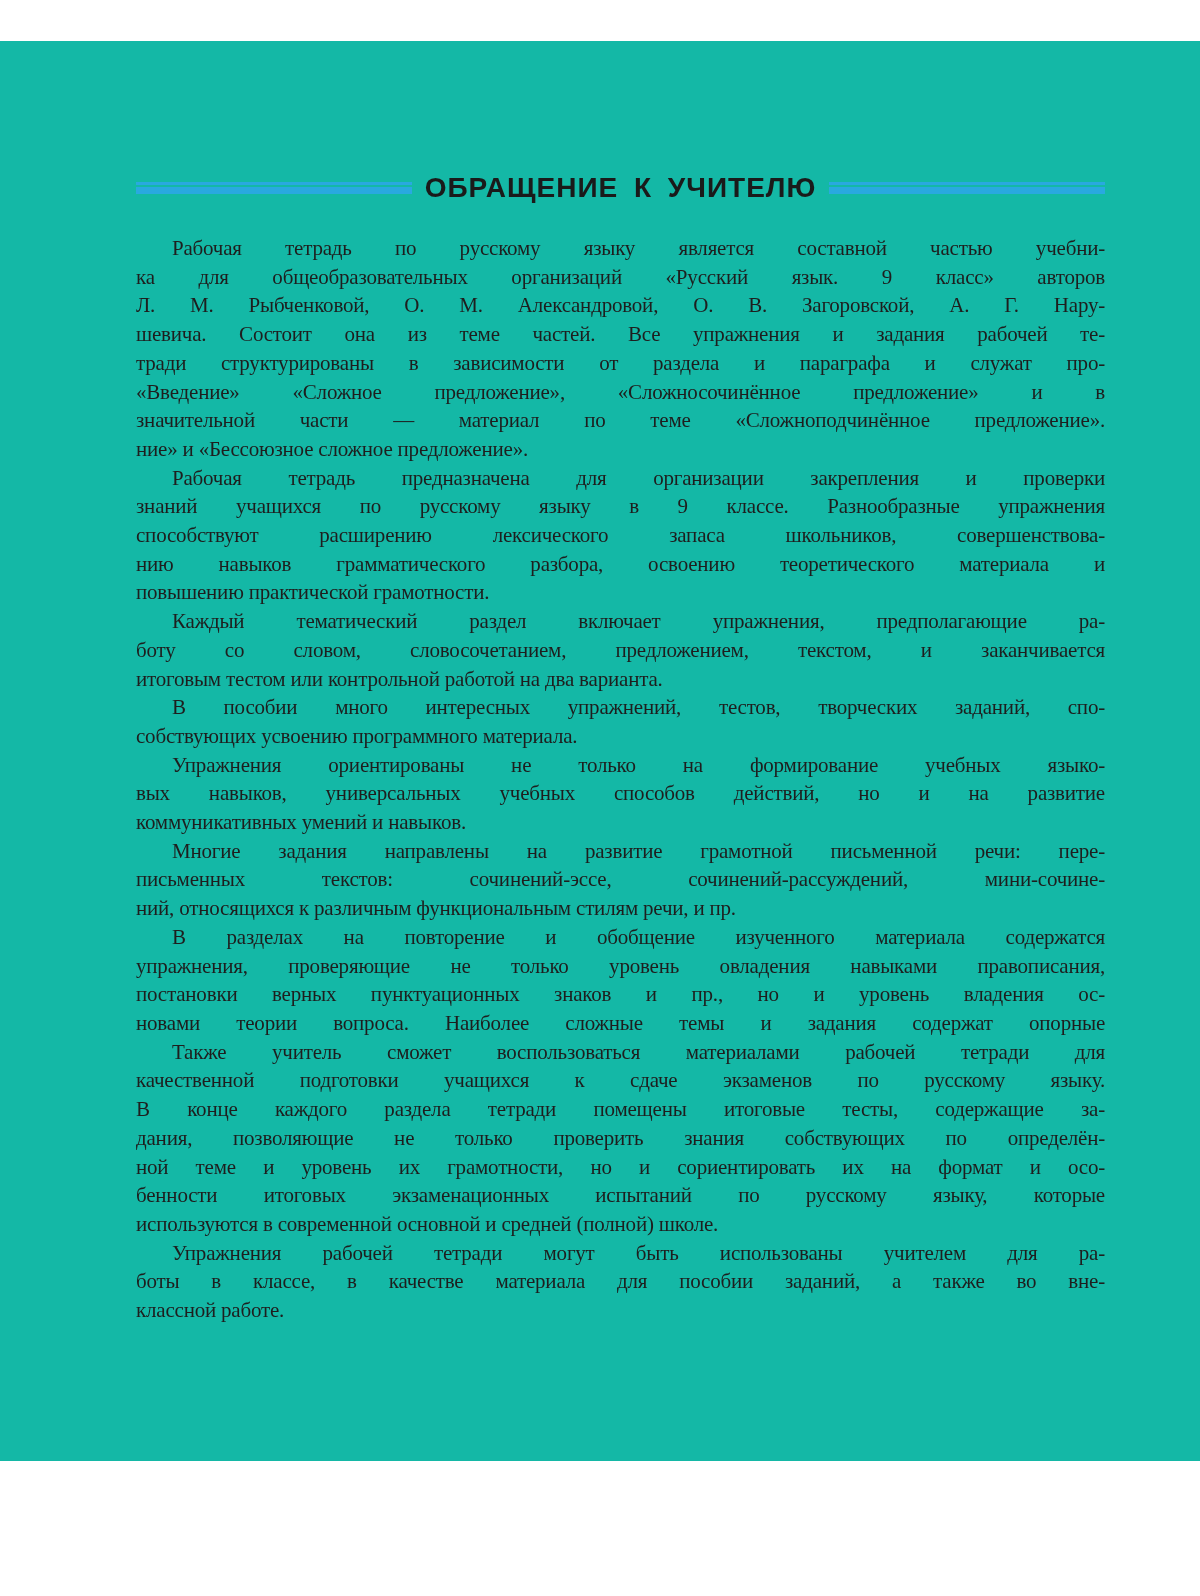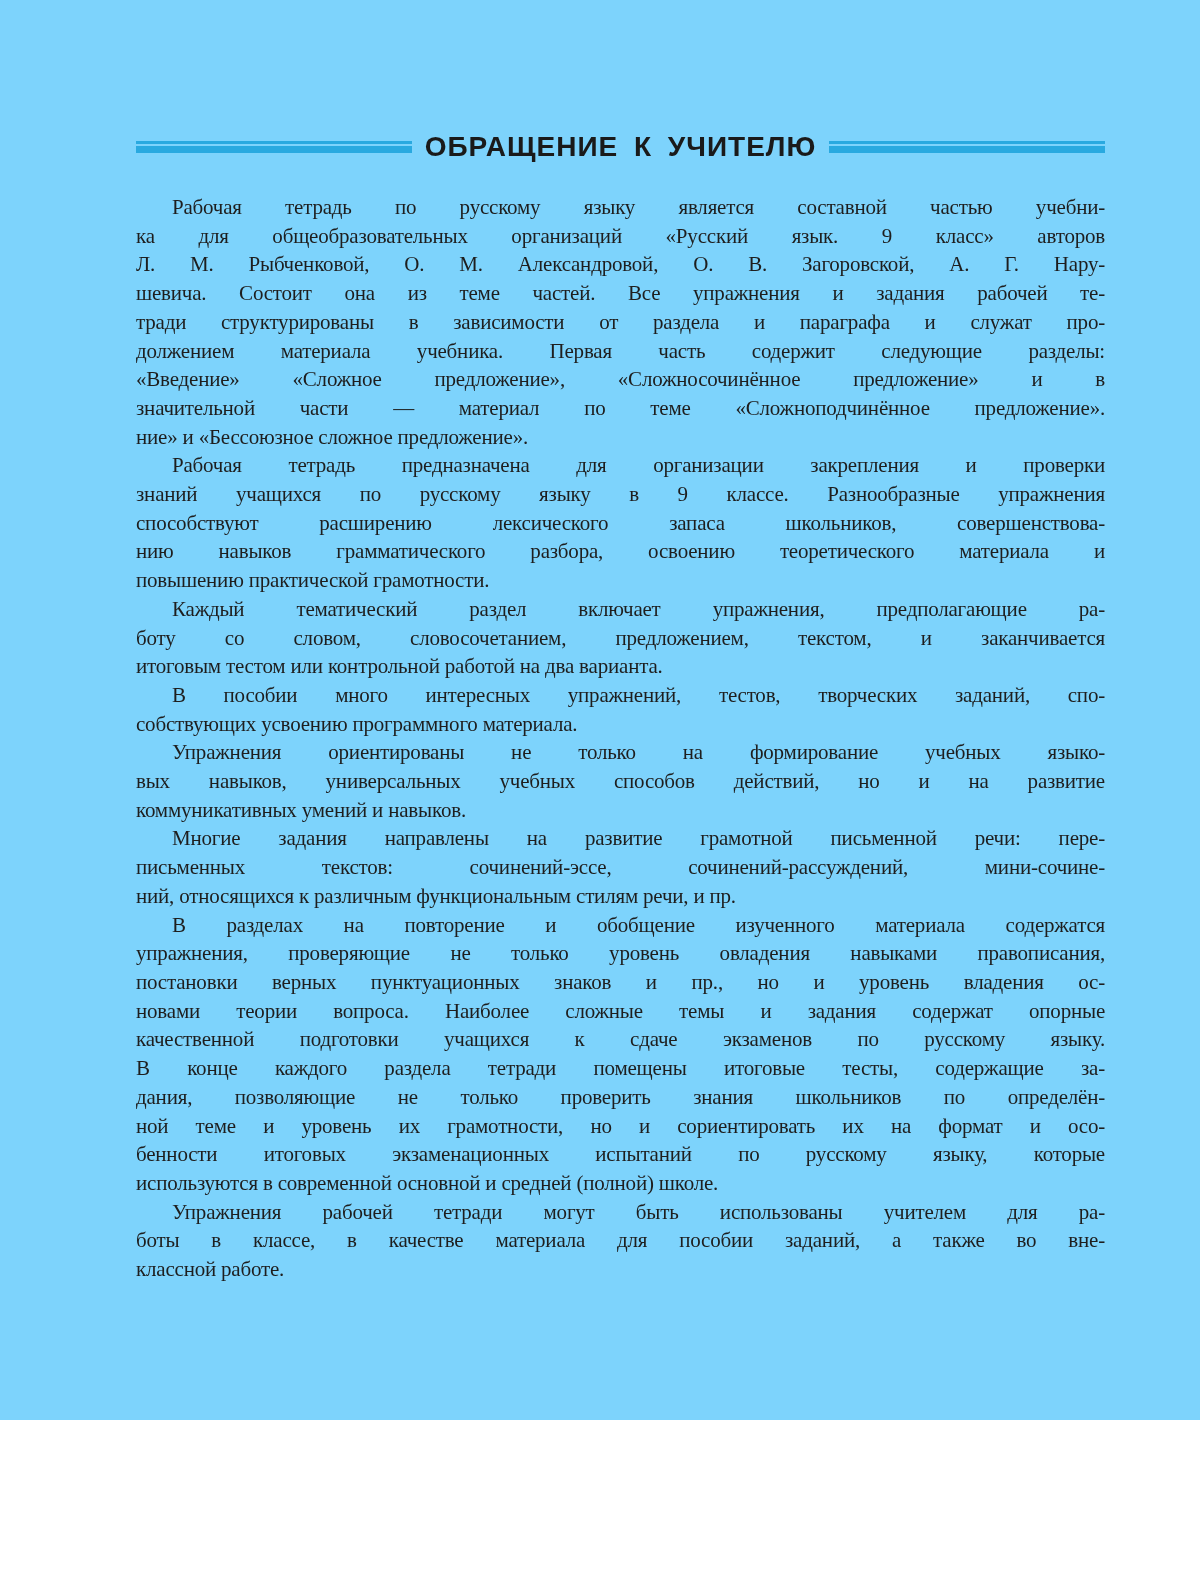--- a/index.html
+++ b/index.html
@@ -5,23 +5,24 @@
   :root{
     --accent:#29a9e0;
     --circle:#cdeaf9;
     --ink:#1e1e1e;
   }
   html,body{margin:0;padding:0;background:#ffffff;}
   .page{
     position:relative;
     width:1200px;
     height:1420px;
-    background:#7dd3fc;
+    background:#14b8a6;
     overflow:hidden;
     font-family:"Liberation Serif", serif;
+    margin-top:41px;
   }
   .content{
     position:absolute;
     left:136px;
     top:131px;
     width:969px;
   }
   
   .header{
     display:flex;
@@ -105,21 +106,20 @@
       </span>
     </header>
 
     <main class="body-text">
         <div class="para">
           <div class="line pfirst">Рабочая тетрадь по русскому языку является составной частью учебни-</div>
           <div class="line">ка для общеобразовательных организаций «Русский язык. 9 класс» авторов</div>
           <div class="line">Л. М. Рыбченковой, О. М. Александровой, О. В. Загоровской, А. Г. Нару-</div>
           <div class="line">шевича. Состоит она из теме частей. Все упражнения и задания рабочей те-</div>
           <div class="line">тради структурированы в зависимости от раздела и параграфа и служат про-</div>
-          <div class="line">должением материала учебника. Первая часть содержит следующие разделы:</div>
           <div class="line">«Введение» «Сложное предложение», «Сложносочинённое предложение» и в</div>
           <div class="line">значительной части — материал по теме «Сложноподчинённое предложение».</div>
           <div class="line plast">ние» и «Бессоюзное сложное предложение».</div>
         </div>
         <div class="para">
           <div class="line pfirst">Рабочая тетрадь предназначена для организации закрепления и проверки</div>
           <div class="line">знаний учащихся по русскому языку в 9 классе. Разнообразные упражнения</div>
           <div class="line">способствуют расширению лексического запаса школьников, совершенствова-</div>
           <div class="line">нию навыков грамматического разбора, освоению теоретического материала и</div>
           <div class="line plast">повышению практической грамотности.</div>
@@ -143,23 +143,24 @@
           <div class="line">письменных текстов: сочинений-эссе, сочинений-рассуждений, мини-сочине-</div>
           <div class="line plast">ний, относящихся к различным функциональным стилям речи, и пр.</div>
         </div>
         <div class="para">
           <div class="line pfirst">В разделах на повторение и обобщение изученного материала содержатся</div>
           <div class="line">упражнения, проверяющие не только уровень овладения навыками правописания,</div>
           <div class="line">постановки верных пунктуационных знаков и пр., но и уровень владения ос-</div>
           <div class="line">новами теории вопроса. Наиболее сложные темы и задания содержат опорные</div>
         </div>
         <div class="para">
+          <div class="line pfirst">Также учитель сможет воспользоваться материалами рабочей тетради для</div>
           <div class="line">качественной подготовки учащихся к сдаче экзаменов по русскому языку.</div>
           <div class="line">В конце каждого раздела тетради помещены итоговые тесты, содержащие за-</div>
-          <div class="line">дания, позволяющие не только проверить знания школьников по определён-</div>
+          <div class="line">дания, позволяющие не только проверить знания собствующих по определён-</div>
           <div class="line">ной теме и уровень их грамотности, но и сориентировать их на формат и осо-</div>
           <div class="line">бенности итоговых экзаменационных испытаний по русскому языку, которые</div>
           <div class="line plast">используются в современной основной и средней (полной) школе.</div>
         </div>
         <div class="para">
           <div class="line pfirst">Упражнения рабочей тетради могут быть использованы учителем для ра-</div>
           <div class="line">боты в классе, в качестве материала для пособии заданий, а также во вне-</div>
           <div class="line plast">классной работе.</div>
         </div>
       </main>

